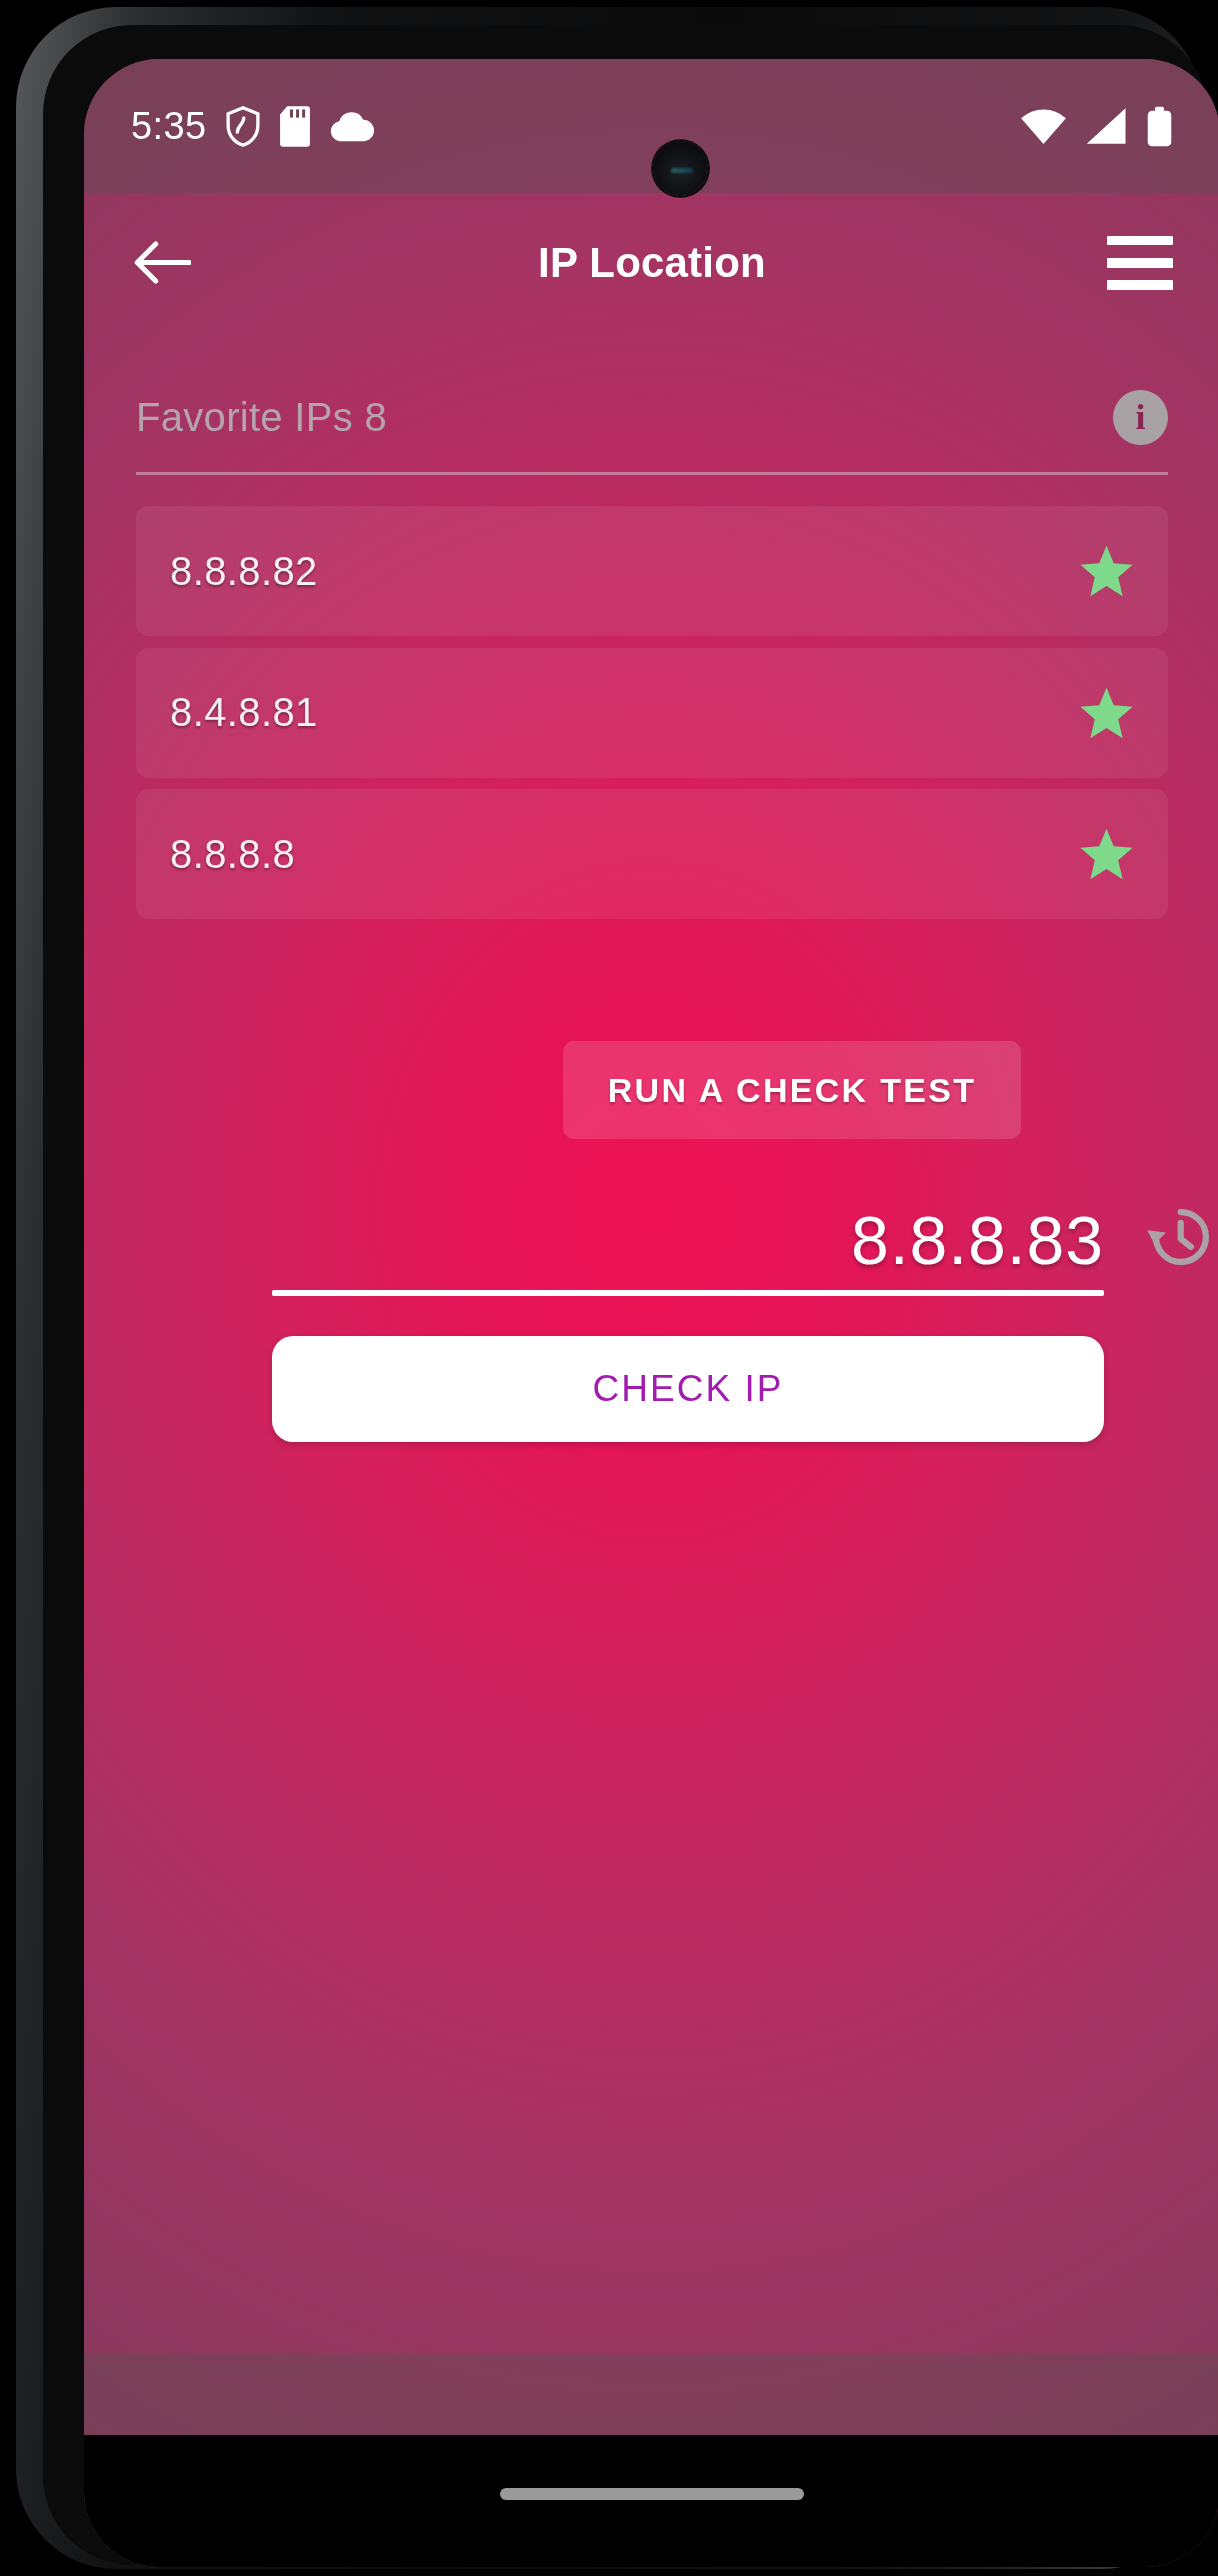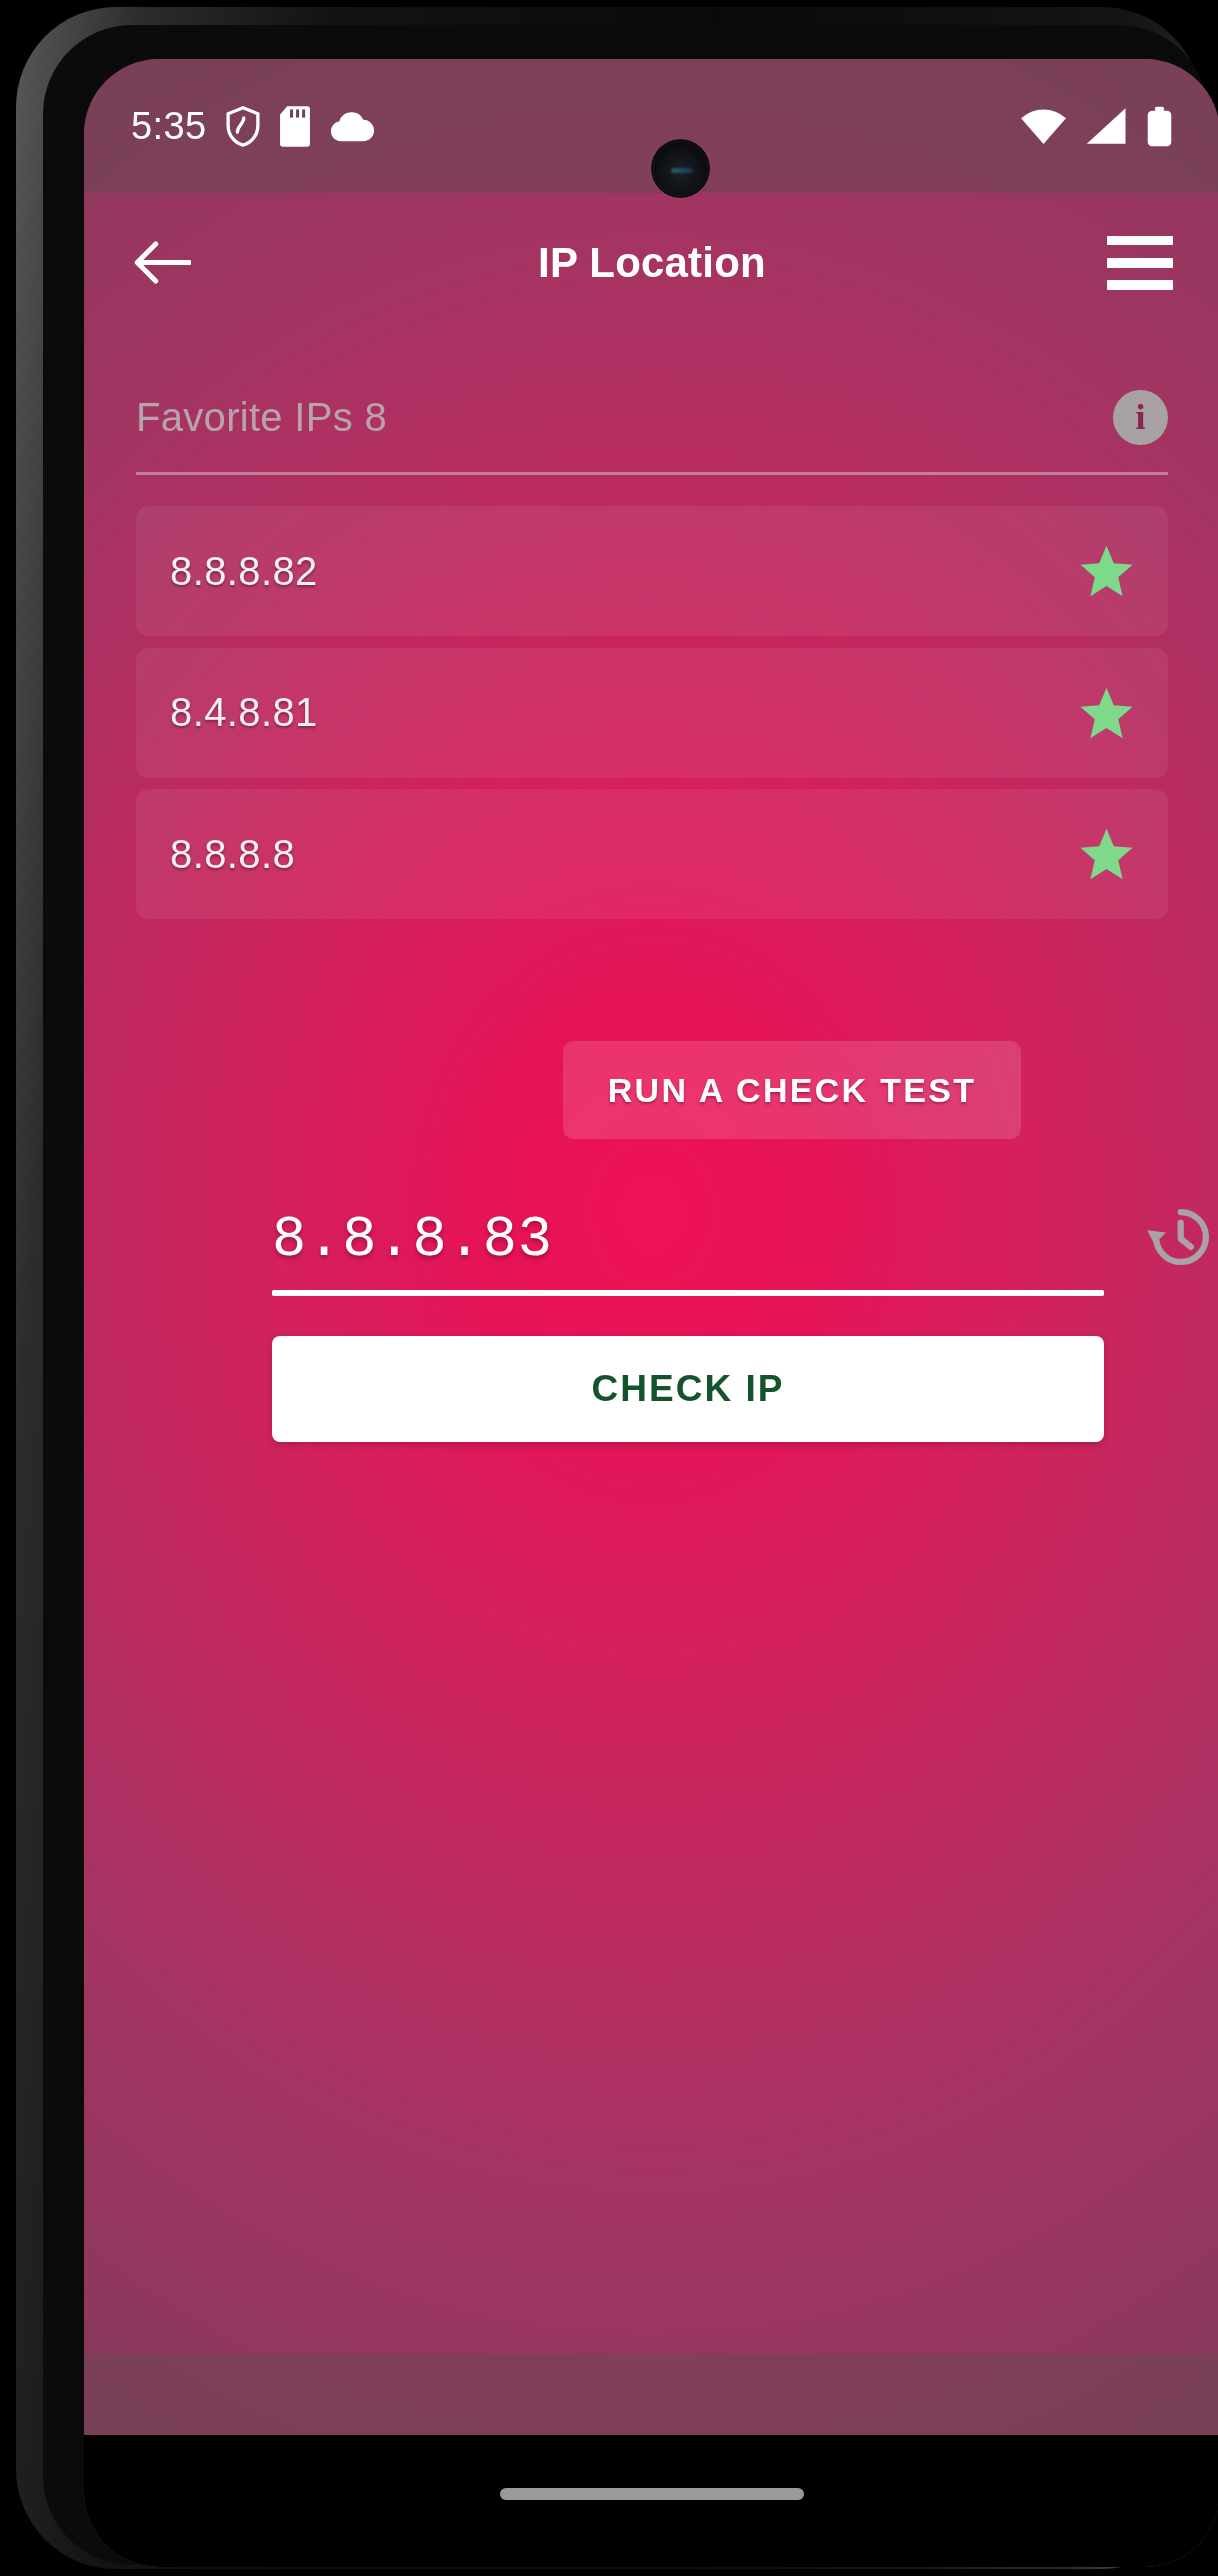--- a/index.html
+++ b/index.html
@@ -161,41 +161,41 @@
     cursor:pointer; z-index:3;
     text-shadow:0 1.8px 2.7px rgba(0,0,0,.3);
   }
 
   
   .ip-input-wrap{
     position:absolute; left:188px; top:1131px; width:832px; z-index:3;
   }
   .ip-input-row{ position:relative; height:100px; display:flex; align-items:center; justify-content:center; }
   .ip-input-value{
-    color:#ffffff; font-size:57px; font-weight:400; letter-spacing:0.9px;
+    color:#ffffff; font-size:68px; font-weight:400; letter-spacing:0.9px;
     text-shadow:0 2.7px 4.5px rgba(0,0,0,.28);
     background:transparent; border:none; outline:none;
-    text-align:left; width:100%;
-    font-family:Liberation Mono, monospace;
+    text-align:right; width:100%;
+    font-family:Liberation Sans, sans-serif;
   }
   .ip-underline{
     width:832px; height:5.4px; background:#ffffff; border-radius:1.8px;
   }
   .history-icon{
     position:absolute; right:-109px; top:12.5px;
     width:68px; height:68px; cursor:pointer;
   }
 
   
   .check-btn{
     position:absolute; left:188px; top:1277px;
     width:832px; height:106px;
-    background:#ffffff; border-radius:8px;
+    background:#ffffff; border-radius:21px;
     display:flex; align-items:center; justify-content:center;
-    color:#14532d; font-size:37px; font-weight:700;
+    color:#a21caf; font-size:37px; font-weight:400;
     letter-spacing:2px; cursor:pointer; z-index:3;
     box-shadow:0 2.7px 7.2px rgba(0,0,0,.18);
   }
 
   
   .gesture-nav{
     position:absolute; left:0; bottom:0; width:100%; height:132px;
     background:#000000; z-index:6;
     display:flex; align-items:center; justify-content:center;
   }

